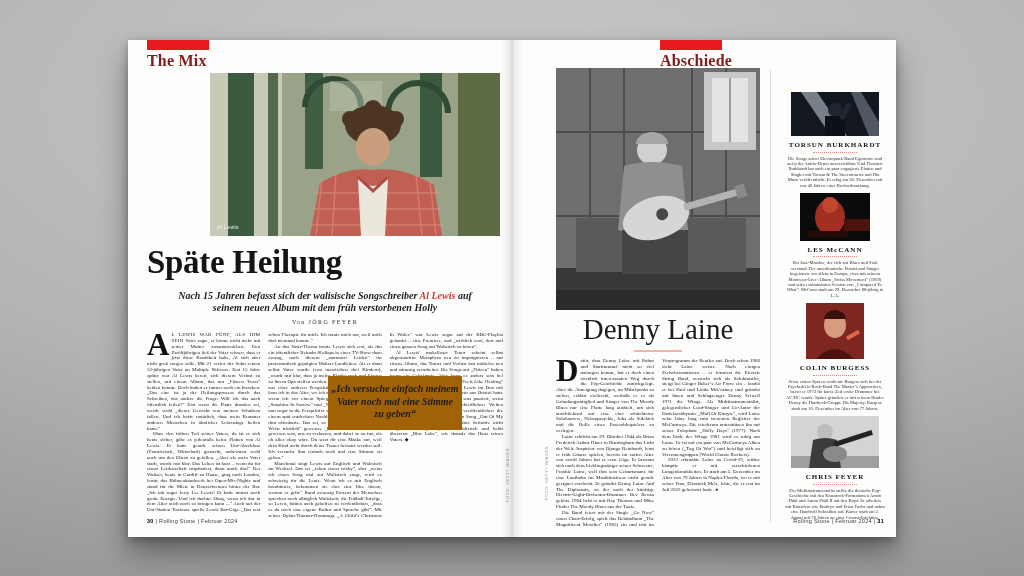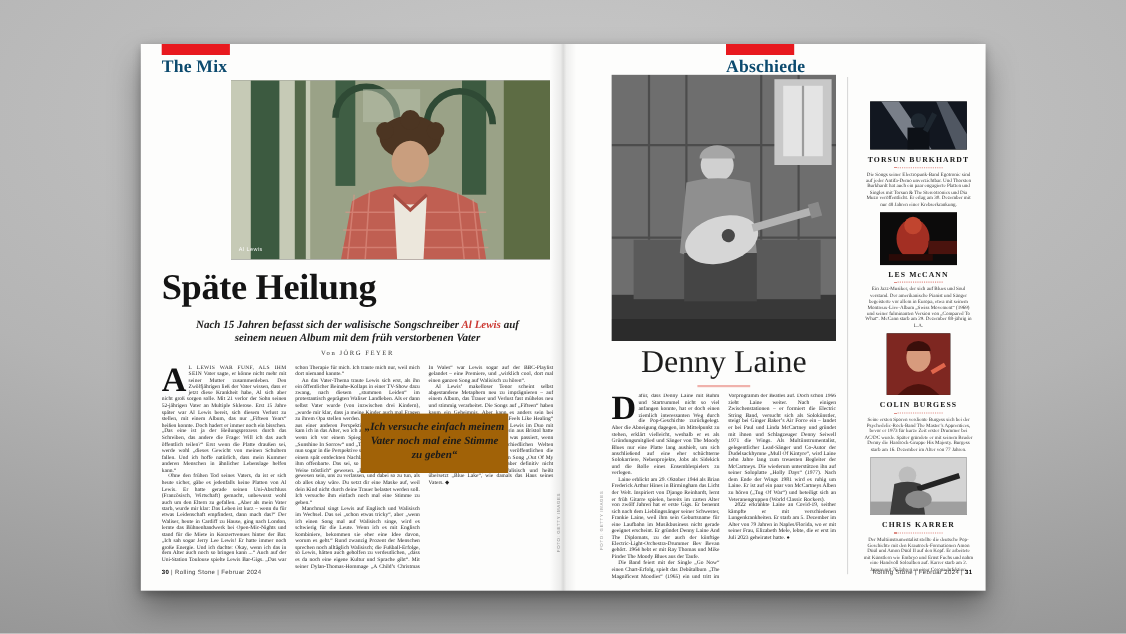--- a/index.html
+++ b/index.html
@@ -13,21 +13,21 @@
     position:absolute;left:128px;top:40px;width:768px;height:497px;
     background:#fdfdfc;
     box-shadow:0 16px 28px rgba(0,0,0,.38), 0 3px 8px rgba(0,0,0,.28);
   }
   .gutter{
     position:absolute;left:372px;top:0;width:24px;height:497px;pointer-events:none;
     background:linear-gradient(90deg, rgba(0,0,0,0) 0%, rgba(0,0,0,.07) 40%, rgba(0,0,0,.14) 50%, rgba(0,0,0,.06) 62%, rgba(0,0,0,0) 100%);
   }
   .abs{position:absolute;}
   .kicker-bar{width:62px;height:10px;background:#e8191f;}
-  .kicker-label{font-weight:bold;font-size:16px;color:#0c4a6e;letter-spacing:.2px;}
+  .kicker-label{font-weight:bold;font-size:16px;color:#7f1d1d;letter-spacing:.2px;}
   .photo{overflow:hidden;background:#888;}
   .photo svg{display:block;}
   .photo-caption{position:absolute;left:7px;bottom:6px;color:#fff;font-size:5px;font-family:"Liberation Sans",sans-serif;letter-spacing:.4px;opacity:.95;}
   .headline{width:356px;font-weight:bold;font-size:33px;line-height:34px;color:#141414;letter-spacing:-.3px;}
   .subhead{width:324px;text-align:center;font-style:italic;font-weight:bold;font-size:10px;line-height:12px;color:#1d1d1d;}
   .subhead .hl{color:#cc3a33;}
   .byline{width:356px;text-align:center;font-size:6px;letter-spacing:1.4px;color:#333;}
   .bodytext{
     column-gap:8px;column-fill:auto;
     font-size:5px;line-height:5.85px;text-align:justify;color:#222;overflow:hidden;
@@ -96,21 +96,21 @@
           <line x1="101" y1="152" x2="234" y2="152"></line>
         </g>
         <path d="M148 106 Q163 120 178 106 L175 163 L151 163 Z" fill="#ece7dc"></path>
         <path d="M148 104 L163 118 L178 104" fill="none" stroke="#a84e43" stroke-width="3"></path>
       </svg>
       <div class="photo-caption">Al Lewis</div>
     </div>
 
     <div class="abs headline" style="left:19px;top:205px;">Späte Heilung</div>
 
-    <div class="abs subhead" style="left:35px;top:250px;"><span>Nach 15 Jahren befasst sich der walisische Songschreiber </span><span class="hl">Al Lewis</span><span> auf seinem neuen Album mit dem früh verstorbenen Vater</span></div>
+    <div class="abs subhead" style="left:35px;top:250px;"><span>Nach 15 Jahren befasst sich der walisische Songschreiber </span><span class="hl">Al Lewis</span><span> auf seinem neuen Album mit dem früh verstorbenen Holly</span></div>
 
     <div class="abs byline" style="left:19px;top:279px;">Von JÖRG FEYER</div>
 
     <div class="abs bodytext cols3" style="left:19px;top:292px;width:356px;height:189px;">
       <p class="first"><span class="dropcap">A</span><span class="opener">L LEWIS WAR FÜNF, ALS IHM SEIN</span><span> Vater sagte, er könne nicht mehr mit seiner Mutter zusammenleben. Den Zwölfjährigen ließ der Vater wissen, dass er jetzt diese Krankheit habe, Al sich aber nicht groß sorgen solle. Mit 21 verlor der Sohn seinen 52-jährigen Vater an Multiple Sklerose. Erst 15 Jahre später war Al Lewis bereit, sich diesem Verlust zu stellen, mit einem Album, das nur „Fifteen Years“ heißen konnte. Doch hadert er immer noch ein bisschen. „Das eine ist ja der Heilungsprozess durch das Schreiben, das andere die Frage: Will ich das auch öffentlich teilen?“ Erst wenn die Platte draußen sei, werde wohl „dieses Gewicht von meinen Schultern fallen. Und ich hoffe natürlich, dass mein Kummer anderen Menschen in ähnlicher Lebenslage helfen kann.“</span></p>
       <p>Ohne den frühen Tod seines Vaters, da ist er sich heute sicher, gäbe es jedenfalls keine Platten von Al Lewis. Er hatte gerade seinen Uni-Abschluss (Französisch, Wirtschaft) gemacht, unbewusst wohl auch um den Eltern zu gefallen. „Aber als mein Vater starb, wurde mir klar: Das Leben ist kurz – wenn du für etwas Leidenschaft empfindest, dann mach das!“ Der Waliser, heute in Cardiff zu Hause, ging nach London, lernte das Bühnenhandwerk bei Open-Mic-Nights und stand für die Miete in Konzertvenues hinter der Bar. „Ich sah sogar Jerry Lee Lewis! Er hatte immer noch große Energie. Und ich dachte: Okay, wenn ich das in dem Alter auch noch so bringen kann ...“ Auch auf der Uni-Station Toulouse spielte Lewis Bar-Gigs. „Das war schon Therapie für mich. Ich traute mich nur, weil mich dort niemand kannte.“</p>
       <p>An das Vater-Thema traute Lewis sich erst, als ihn ein öffentlicher Beinahe-Kollaps in einer TV-Show dazu zwang, nach diesem „stummen Leiden“ im protestantisch geprägten Waliser Landleben. Als er dann selbst Vater wurde (von inzwischen drei Kindern), „wurde mir klar, dass ja meine Kinder auch mal Fragen zu ihrem Opa stellen werden. Ab da konnte ich ihn auch aus einer anderen Perspektive betrachten. Außerdem kam ich in das Alter, wo ich auch mal meinen Vater sah, wenn ich vor einem Spiegel stand.“ In Songs wie „Sunshine In Sorrow“ und „Thirty Five“ schlüpft Lewis nun sogar in die Perspektive seines Vaters, basierend auf einem spät entdeckten Nachlass, der andere Seiten von ihm offenbarte. Das sei, so Lewis, „auf merkwürdige Weise tröstlich“ gewesen. „Es muss furchtbar für ihn gewesen sein, uns zu verlassen, und dabei so zu tun, als ob alles okay wäre. Du setzt dir eine Maske auf, weil dein Kind nicht durch deine Trauer belastet werden soll. Ich versuche ihm einfach noch mal eine Stimme zu geben.“</p>
       <p>Manchmal singt Lewis auf Englisch und Walisisch im Wechsel. Das sei „schon etwas tricky“, aber „wenn ich einen Song mal auf Walisisch singe, wird es schwierig für die Leute. Wenn ich es mit Englisch kombiniere, bekommen sie eher eine Idee davon, worum es geht.“ Rund zwanzig Prozent der Menschen sprechen noch alltäglich Walisisch; die Fußball-Erfolge, so Lewis, hätten auch geholfen zu verdeutlichen, „dass es da noch eine eigene Kultur und Sprache gibt“. Mit seiner Dylan-Thomas-Hommage „A Child’s Christmas In Wales“ war Lewis sogar auf der BBC-Playlist gelandet – eine Premiere, und „wirklich cool, dort mal einen ganzen Song auf Walisisch zu hören“.</p>
       <p>Al Lewis’ makelloser Tenor scheint selbst abgestandene Metaphern neu zu imprägnieren – auf einem Album, das Trauer und Verlust fast mühelos neu und stimmig verarbeitet. Die Songs auf „Fifteen“ haben kaum ein Geheimnis. Aber kann es anders sein bei einem Songwriter, dessen Podcast „Feels Like Healing“ heißt? Seine andere Seite zeigt Al Lewis im Duo mit Kyla Painter. Die Elektronik-Bastlerin aus Bristol hatte er kontaktiert, um „mal zu sehen, was passiert, wenn zwei Musiker aus zwei unterschiedlichen Welten zusammenkommen“. Als Glaslyn veröffentlichen die beiden dunklen Dream-Pop, etwa im Song „Out Of My Control“. Fortsetzung ungewiss, aber definitiv nicht ausgeschlossen. „Glaslyn“ ist Walisisch und heißt übersetzt „Blue Lake“, wie damals das Haus seines Vaters. ◆</p>
     </div>
@@ -216,21 +216,21 @@
 
       <div class="obit-entry">
         <svg class="thumb" width="88" height="52" viewBox="0 0 88 52">
           <rect width="88" height="52" fill="#d4d4d4"></rect>
           <rect x="0" y="40" width="88" height="12" fill="#9f9f9f"></rect>
           <circle cx="34" cy="16" r="8" fill="#bdbdbd"></circle>
           <path d="M22 24 Q34 20 46 24 L50 52 L18 52 Z" fill="#3c3c3c"></path>
           <rect x="42" y="20" width="40" height="5" fill="#232323" transform="rotate(-18 62 22)"></rect>
           <ellipse cx="44" cy="38" rx="12" ry="8" fill="#8a8a8a"></ellipse>
         </svg>
-        <div class="obit-name">CHRIS KARRER</div>
+        <div class="obit-name">CHRIS FEYER</div>
         <div class="obit-rule"></div>
         <div class="obit-text">Der Multiinstrumentalist stellte die deutsche Pop-Geschichte mit den Krautrock-Formationen Amon Düül und Amon Düül II auf den Kopf. Er arbeitete mit Künstlern wie Embryo und Ernst Fuchs und nahm eine Handvoll Soloalben auf. Karrer starb am 2. Januar mit 76 Jahren an einer Corona-Infektion.</div>
       </div>
 
     </div>
 
     <div class="abs page-footer" style="left:556px;top:478px;width:200px;text-align:right;"><span>Rolling Stone | Februar 2024 | </span><b>31</b></div>
   </div>
 
 </div>

